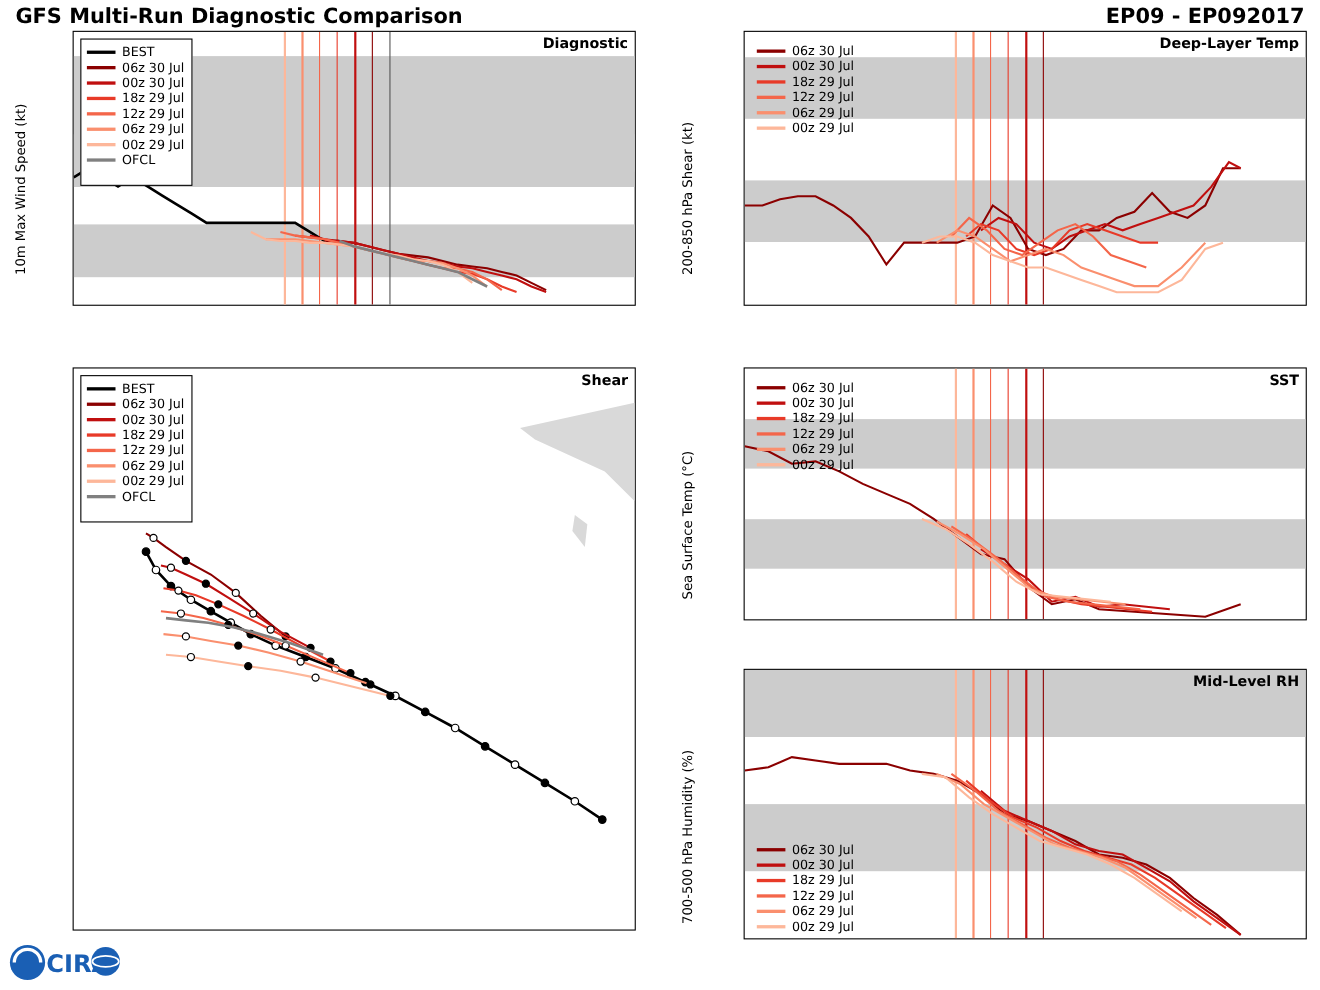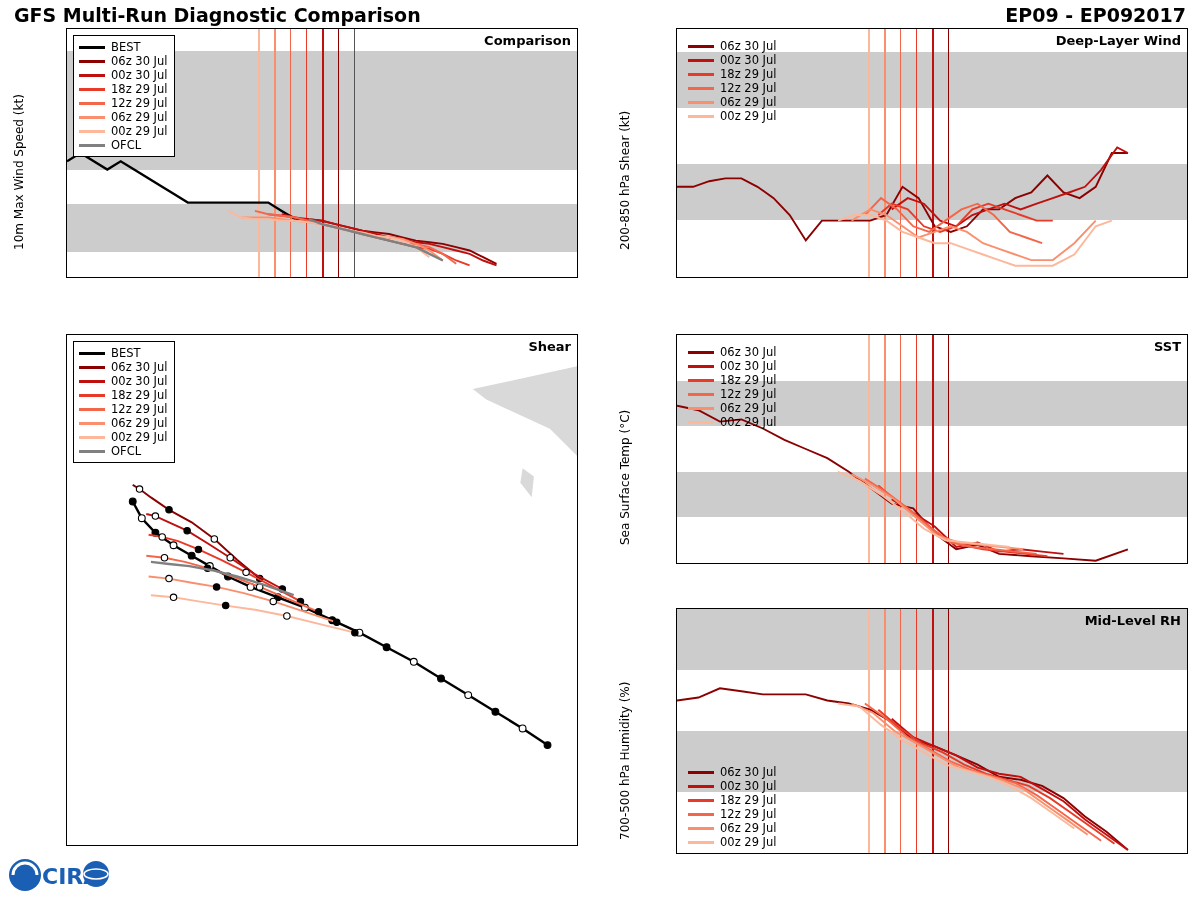--- a/index.html
+++ b/index.html
@@ -9,21 +9,21 @@
   #storm-id{right:14px;top:4px;}
   .panel{position:absolute;box-sizing:border-box;}
   .plot{position:absolute;box-sizing:border-box;border:1px solid #000;background:#fff;overflow:hidden;}
   .panel-label{position:absolute;right:6px;top:4px;font-weight:bold;font-size:13px;color:#000;z-index:6;}
   .band{position:absolute;left:0;right:0;background:#cccccc;}
   .vline{position:absolute;top:0;bottom:0;width:1.5px;}
   .ytickmark{position:absolute;left:-5px;width:5px;height:1px;background:#000;}
   .xtickmark{position:absolute;bottom:-5px;width:1px;height:5px;background:#000;}
   .axis-title{position:absolute;font-size:12px;color:#000;white-space:nowrap;}
   .rot{transform-origin:0 0;transform:rotate(-90deg);}
-  .legend{position:absolute;background:#fff;border:1px solid #000;padding:4px 6px 4px 5px;z-index:7;}
+  .legend{position:absolute;background:#fff;border:1px solid #000;padding:4px 6px 16px 5px;z-index:7;}
   .legend.noborder{border:none;background:transparent;}
   .legrow{display:flex;align-items:center;height:14px;}
   .legline{width:26px;height:3px;margin-right:6px;flex:none;}
   .legtxt{font-size:11.5px;color:#000;}
   svg{position:absolute;left:0;top:0;overflow:visible;}
   .logo{position:absolute;left:8px;bottom:4px;width:104px;height:42px;}
 </style>
 </head>
 <body>
 
@@ -45,21 +45,21 @@
     <svg id="svg-intensity" width="512" height="250">
         <polyline points="0.0,132.3 13.4,124.0 26.8,132.3 40.3,140.5 53.7,132.3 67.1,140.5 80.5,148.8 93.9,157.1 107.4,165.3 120.8,173.6 134.2,173.6 147.6,173.6 161.1,173.6 174.5,173.6 187.9,173.6 201.3,173.6 214.7,181.9 228.2,190.1 241.6,190.1" fill="none" stroke="#000000" stroke-width="2.4"></polyline>
         <polyline points="228.2,190.1 241.6,190.1 255.0,191.8 268.4,195.1 281.8,198.4 295.3,201.7 308.7,203.4 322.1,205.0 335.5,208.3 348.9,211.6 362.4,213.3 375.8,214.9 389.2,218.2 402.6,221.5 416.1,228.2 429.5,234.8" fill="none" stroke="#8b0000" stroke-width="1.9"></polyline>
         <polyline points="214.7,185.2 228.2,188.5 241.6,190.1 255.0,191.8 268.4,195.1 281.8,198.4 295.3,201.7 308.7,205.0 322.1,208.3 335.5,210.0 348.9,213.3 362.4,214.9 375.8,218.2 389.2,221.5 402.6,224.9 416.1,231.5 429.5,236.4" fill="none" stroke="#c00f0f" stroke-width="1.9"></polyline>
         <polyline points="201.3,185.2 214.7,186.8 228.2,188.5 241.6,191.8 255.0,195.1 268.4,198.4 281.8,201.7 295.3,205.0 308.7,208.3 322.1,211.6 335.5,214.9 348.9,218.2 362.4,219.9 375.8,224.9 389.2,231.5 402.6,236.4" fill="none" stroke="#e83a28" stroke-width="1.9"></polyline>
         <polyline points="187.9,181.9 201.3,185.2 214.7,186.8 228.2,188.5 241.6,191.8 255.0,195.1 268.4,198.4 281.8,201.7 295.3,205.0 308.7,208.3 322.1,211.6 335.5,214.9 348.9,214.9 362.4,218.2 375.8,224.9 389.2,234.8" fill="none" stroke="#f4664a" stroke-width="1.9"></polyline>
         <polyline points="174.5,188.5 187.9,188.5 201.3,188.5 214.7,190.1 228.2,191.8 241.6,193.4 255.0,195.1 268.4,198.4 281.8,201.7 295.3,205.0 308.7,208.3 322.1,208.3 335.5,210.0 348.9,214.9 362.4,221.5 375.8,231.5" fill="none" stroke="#fa8f6e" stroke-width="1.9"></polyline>
         <polyline points="161.1,181.9 174.5,188.5 187.9,190.1 201.3,190.1 214.7,191.8 228.2,191.8 241.6,193.4 255.0,195.1 268.4,198.4 281.8,201.7 295.3,203.4 308.7,206.7 322.1,208.3 335.5,211.6 348.9,218.2 362.4,228.2" fill="none" stroke="#fdb79a" stroke-width="1.9"></polyline>
         <polyline points="241.6,190.1 255.0,195.1 268.4,198.4 281.8,201.7 295.3,205.0 308.7,208.3 322.1,211.6 335.5,214.9 348.9,218.2 362.4,224.9 375.8,231.5" fill="none" stroke="#808080" stroke-width="2.4"></polyline>
       </svg>
-    <div class="panel-label">Comparison</div>
+    <div class="panel-label">Diagnostic</div>
     <div class="legend" style="left:6px;top:6px;">
         <div class="legrow">
           <span class="legline" style="background: rgb(0, 0, 0);"></span>
           <span class="legtxt">BEST</span>
         </div>
         <div class="legrow">
           <span class="legline" style="background: rgb(139, 0, 0);"></span>
           <span class="legtxt">06z 30 Jul</span>
         </div>
         <div class="legrow">
@@ -224,21 +224,21 @@
     <div class="vline" style="left:50.0%;background:#c00f0f;"></div>
     <div class="vline" style="left:53.1%;background:#8b0000;"></div>
     <svg id="svg-shear" width="512" height="250">
         <polyline points="0.0,157.8 16.1,157.8 32.2,152.2 48.3,149.4 64.4,149.4 80.5,157.8 96.6,169.1 112.7,186.0 128.8,211.4 144.9,191.6 161.1,191.6 177.2,191.6 193.3,191.6 209.4,186.0 225.5,157.8 241.6,169.1 257.7,197.3 273.8,202.9 289.9,197.3 306.0,180.4 322.1,180.4 338.2,169.1 354.3,163.5 370.4,146.5 386.5,163.5 402.6,169.1 418.7,157.8 434.8,124.0 450.9,124.0" fill="none" stroke="#8b0000" stroke-width="1.9"></polyline>
         <polyline points="214.7,180.4 230.8,169.1 246.9,174.7 263.1,191.6 279.2,197.3 295.3,186.0 311.4,180.4 327.5,174.7 343.6,180.4 359.7,174.7 375.8,169.1 391.9,163.5 408.0,157.8 424.1,140.9 440.2,118.4 450.9,124.0" fill="none" stroke="#c00f0f" stroke-width="1.9"></polyline>
         <polyline points="201.3,186.0 214.7,174.7 230.8,180.4 246.9,197.3 263.1,202.9 279.2,197.3 295.3,180.4 311.4,174.7 327.5,180.4 343.6,186.0 359.7,191.6 375.8,191.6" fill="none" stroke="#e83a28" stroke-width="1.9"></polyline>
         <polyline points="187.9,186.0 204.0,169.1 220.1,180.4 236.2,197.3 252.3,202.9 268.4,191.6 284.5,180.4 300.6,174.7 316.7,186.0 332.8,202.9 348.9,208.5 365.1,214.2" fill="none" stroke="#f4664a" stroke-width="1.9"></polyline>
         <polyline points="174.5,191.6 193.3,180.4 209.4,186.0 225.5,197.3 241.6,208.5 257.7,202.9 273.8,197.3 289.9,202.9 306.0,214.2 322.1,219.8 338.2,225.5 354.3,231.1 375.8,231.1 397.3,214.2 418.7,191.6" fill="none" stroke="#fa8f6e" stroke-width="1.9"></polyline>
         <polyline points="161.1,191.6 177.2,186.0 193.3,186.0 209.4,191.6 225.5,202.9 241.6,208.5 257.7,214.2 273.8,214.2 289.9,219.8 306.0,225.5 322.1,231.1 338.2,236.7 354.3,236.7 375.8,236.7 397.3,225.5 418.7,197.3 434.8,191.6" fill="none" stroke="#fdb79a" stroke-width="1.9"></polyline>
       </svg>
-    <div class="panel-label">Deep-Layer Wind</div>
+    <div class="panel-label">Deep-Layer Temp</div>
     <div class="legend noborder" style="left:6px;top:6px;">
         <div class="legrow">
           <span class="legline" style="background: rgb(139, 0, 0);"></span>
           <span class="legtxt">06z 30 Jul</span>
         </div>
         <div class="legrow">
           <span class="legline" style="background: rgb(192, 15, 15);"></span>
           <span class="legtxt">00z 30 Jul</span>
         </div>
         <div class="legrow">

